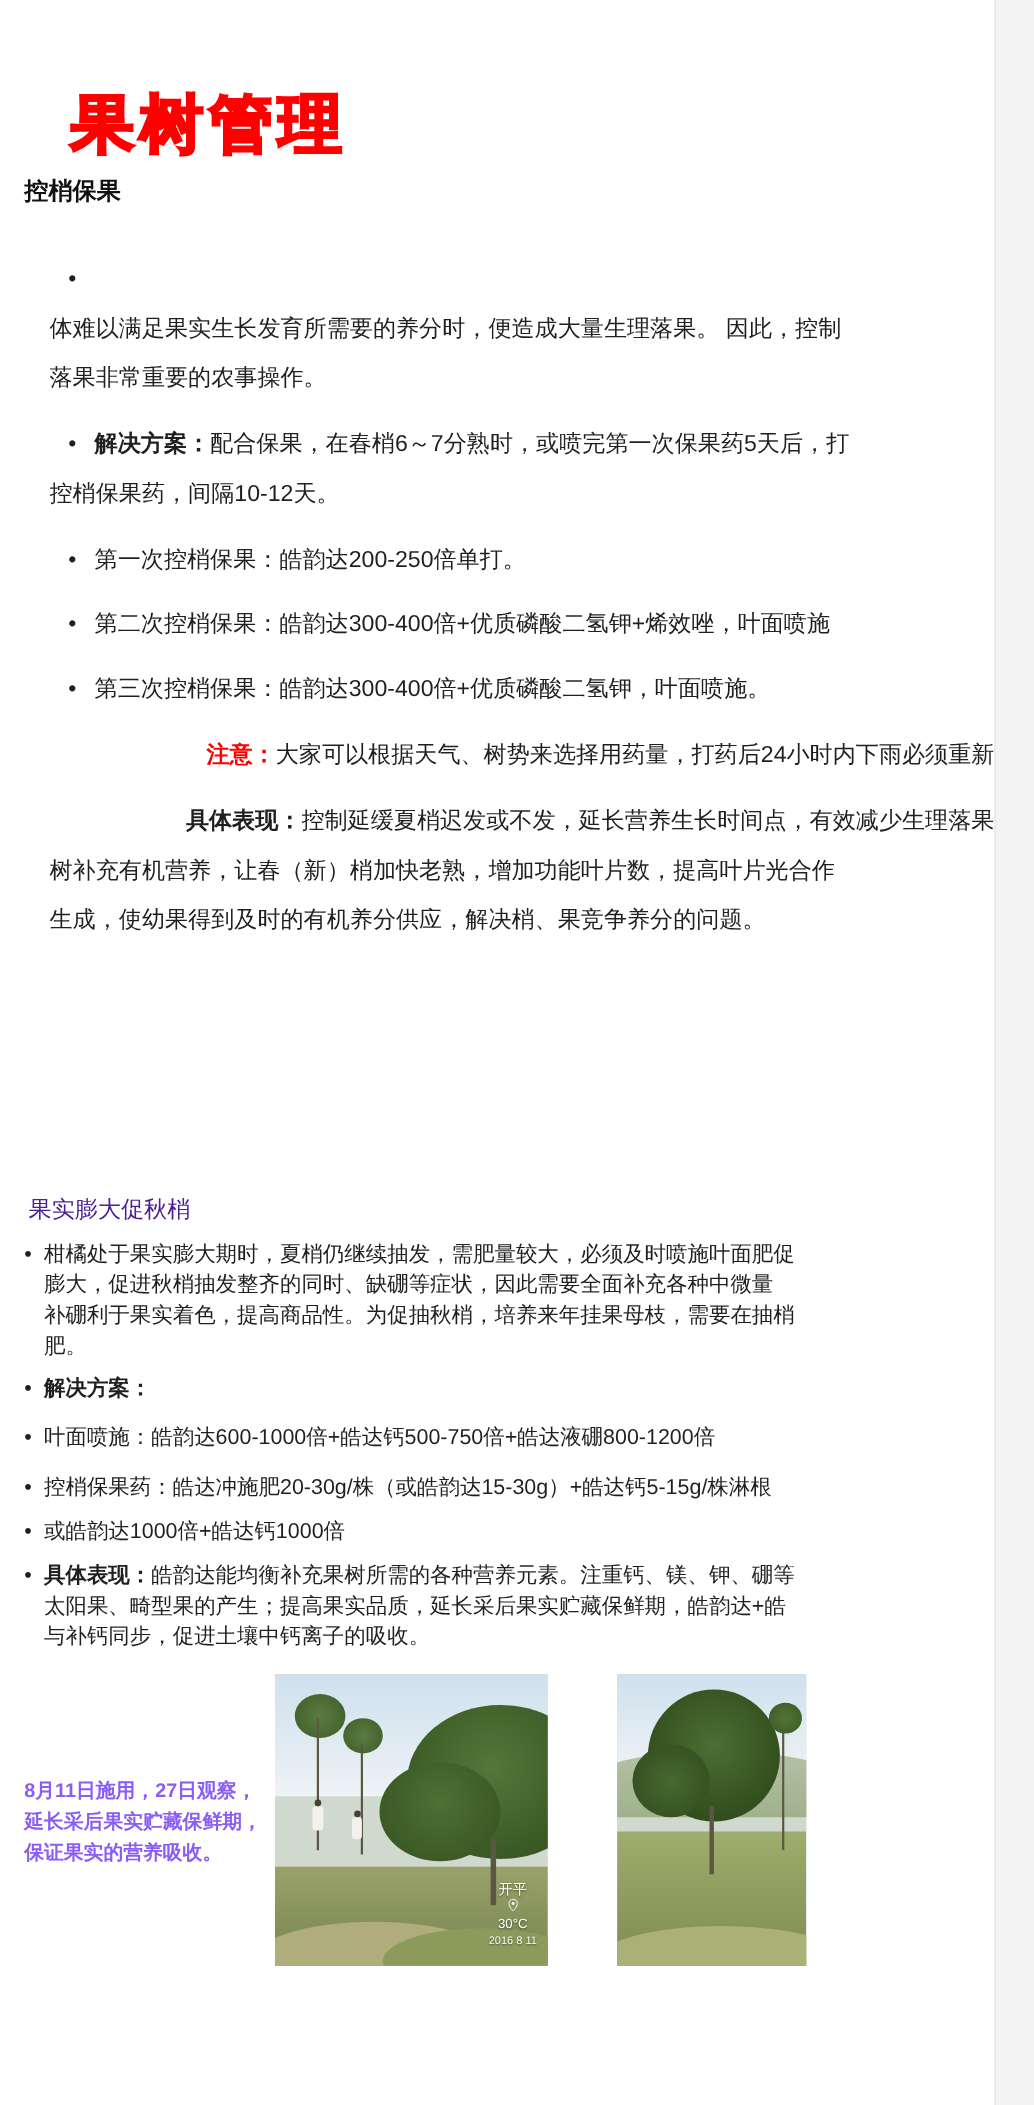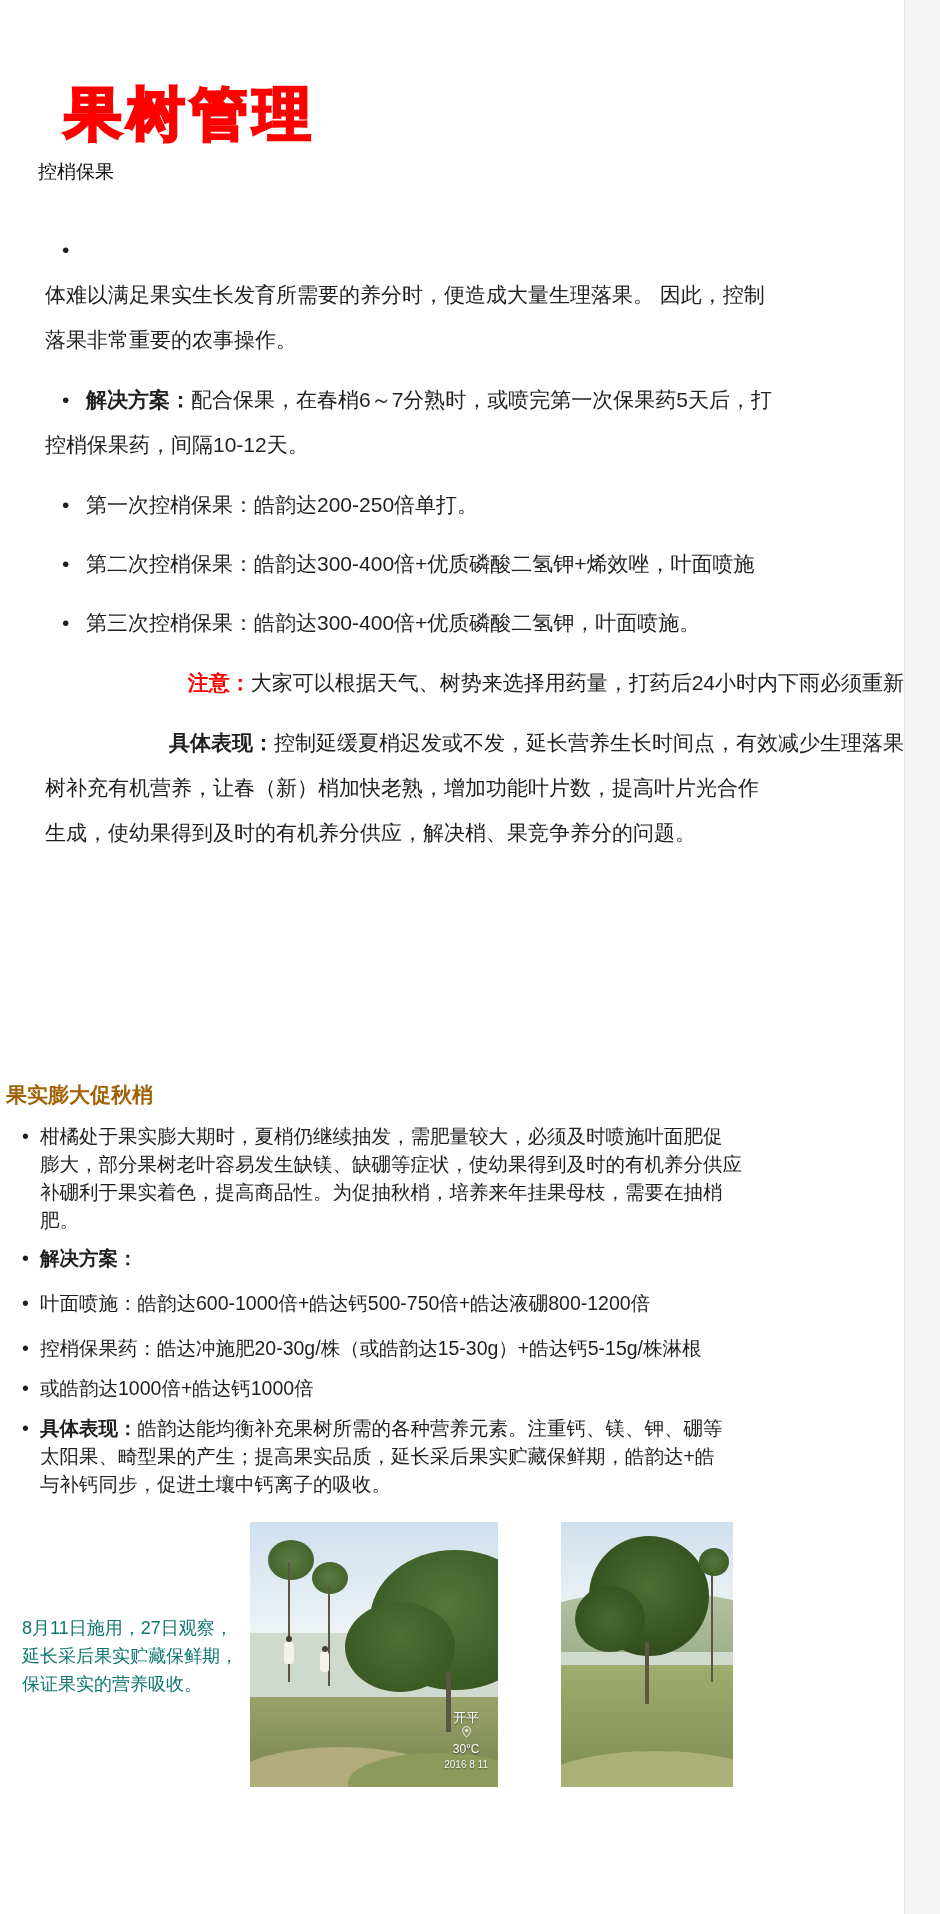--- a/index.html
+++ b/index.html
@@ -8,47 +8,47 @@
     font-family:"Liberation Sans","DejaVu Sans",sans-serif;
     color:#1f1f1f;overflow:hidden;
   }
   .page{position:absolute;left:0;top:14px;width:904px;height:1914px;overflow:hidden;background:#fff;}
   .right-strip{position:absolute;left:904px;top:0;width:36px;height:1914px;background:#f3f3f4;border-left:1px solid #e2e2e4;}
 
   .title{
     margin:70px 0 0 64px;font-size:58px;line-height:1.05;font-weight:900;
     color:#fe0000;letter-spacing:5px;-webkit-text-stroke:2.5px #fe0000;
   }
-  .h-s1{margin:14px 0 0 38px;font-size:19px;font-weight:normal;color:#111;}
+  .h-s1{margin:14px 0 0 22px;font-size:22px;font-weight:bold;color:#111;}
 
   .s1{margin-top:42px;font-size:21px;}
   .s1 .ln{position:relative;height:45px;line-height:45px;white-space:nowrap;overflow:hidden;}
   .s1 .ln.first{padding-left:86px;}
   .s1 .ln.cont{padding-left:45px;}
   .s1 .ln.plain{padding-left:65px;text-align:right;}
   .s1 .bullet{position:absolute;left:62px;top:0;}
   .gap15{margin-top:15px;}
   .gap14{margin-top:14px;}
 
   .lbl{font-weight:bold;}
   .red{color:#fe0000;font-weight:bold;}
 
-  .h-s2{margin:226px 0 0 6px;font-size:21px;font-weight:bold;color:#a16207;}
+  .h-s2{margin:226px 0 0 26px;font-size:21px;font-weight:normal;color:#4c1d95;}
   .s2{margin-top:13px;font-size:19.5px;}
   .s2 .ln{position:relative;height:28px;line-height:28px;white-space:nowrap;overflow:hidden;}
   .s2 .ln.first{padding-left:40px;}
   .s2 .ln.cont{padding-left:40px;}
   .s2 .bullet{position:absolute;left:22px;top:0;}
   .gap10{margin-top:10px;}
   .gap17{margin-top:17px;}
   .gap12{margin-top:12px;}
 
   .caption{
     position:absolute;left:22px;top:1600px;width:235px;
-    font-size:18px;font-weight:normal;line-height:28px;color:#0f766e;
+    font-size:18px;font-weight:bold;line-height:28px;color:#8b5cf6;
   }
 
   .photo{position:absolute;top:1508px;height:265px;overflow:hidden;background:#cfd9cd;}
   .photo-left{left:250px;width:248px;}
   .photo-right{left:561px;width:172px;}
   .photo .sky{position:absolute;left:0;top:0;width:100%;height:42%;background:linear-gradient(#cfe0ee,#eef3f5);}
   .photo .ground{position:absolute;left:0;bottom:0;width:100%;height:34%;background:linear-gradient(#9aa26a,#76834e);}
   .blob{position:absolute;border-radius:50%;}
   .trunk{position:absolute;background:#5c5743;}
   .person{position:absolute;width:10px;height:22px;background:#f2f1ec;border-radius:3px;}
@@ -87,21 +87,21 @@
 
     <div class="ln plain gap15"><b class="lbl">具体表现：</b><span>控制延缓夏梢迟发或不发，延长营养生长时间点，有效减少生理落果</span></div>
     <div class="ln cont"><span>树补充有机营养，让春（新）梢加快老熟，增加功能叶片数，提高叶片光合作</span></div>
     <div class="ln cont"><span>生成，使幼果得到及时的有机养分供应，解决梢、果竞争养分的问题。</span></div>
   </section>
 
   <h2 class="h-s2">果实膨大促秋梢</h2>
 
   <section class="s2">
     <div class="ln first"><span class="bullet">•</span><span>柑橘处于果实膨大期时，夏梢仍继续抽发，需肥量较大，必须及时喷施叶面肥促</span></div>
-    <div class="ln cont"><span>膨大，部分果树老叶容易发生缺镁、缺硼等症状，使幼果得到及时的有机养分供应</span></div>
+    <div class="ln cont"><span>膨大，促进秋梢抽发整齐的同时、缺硼等症状，因此需要全面补充各种中微量</span></div>
     <div class="ln cont"><span>补硼利于果实着色，提高商品性。为促抽秋梢，培养来年挂果母枝，需要在抽梢</span></div>
     <div class="ln cont"><span>肥。</span></div>
 
     <div class="ln first gap10"><span class="bullet">•</span><b class="lbl">解决方案：</b></div>
 
     <div class="ln first gap17"><span class="bullet">•</span><span>叶面喷施：皓韵达600-1000倍+皓达钙500-750倍+皓达液硼800-1200倍</span></div>
     <div class="ln first gap17"><span class="bullet">•</span><span>控梢保果药：皓达冲施肥20-30g/株（或皓韵达15-30g）+皓达钙5-15g/株淋根</span></div>
     <div class="ln first gap12"><span class="bullet">•</span><span>或皓韵达1000倍+皓达钙1000倍</span></div>
 
     <div class="ln first gap12"><span class="bullet">•</span><b class="lbl">具体表现：</b><span>皓韵达能均衡补充果树所需的各种营养元素。注重钙、镁、钾、硼等</span></div>

